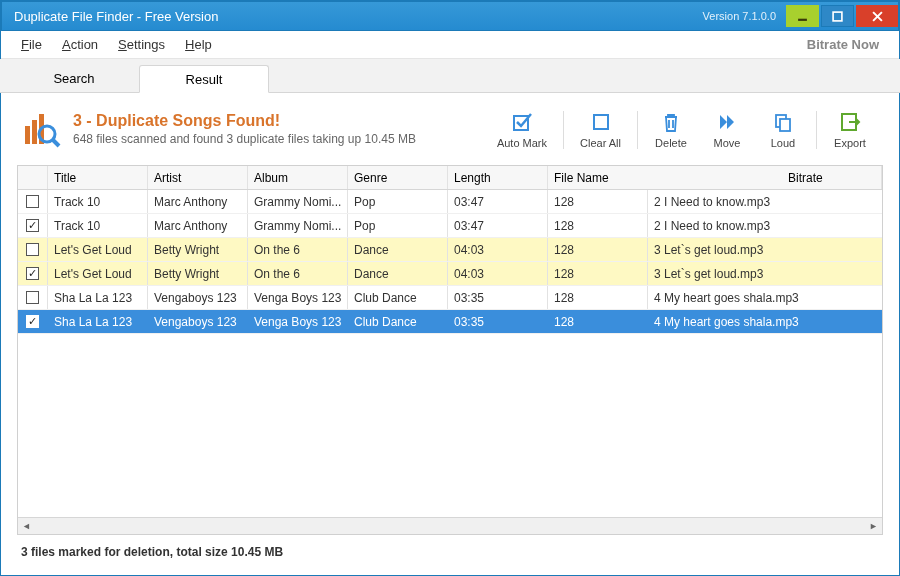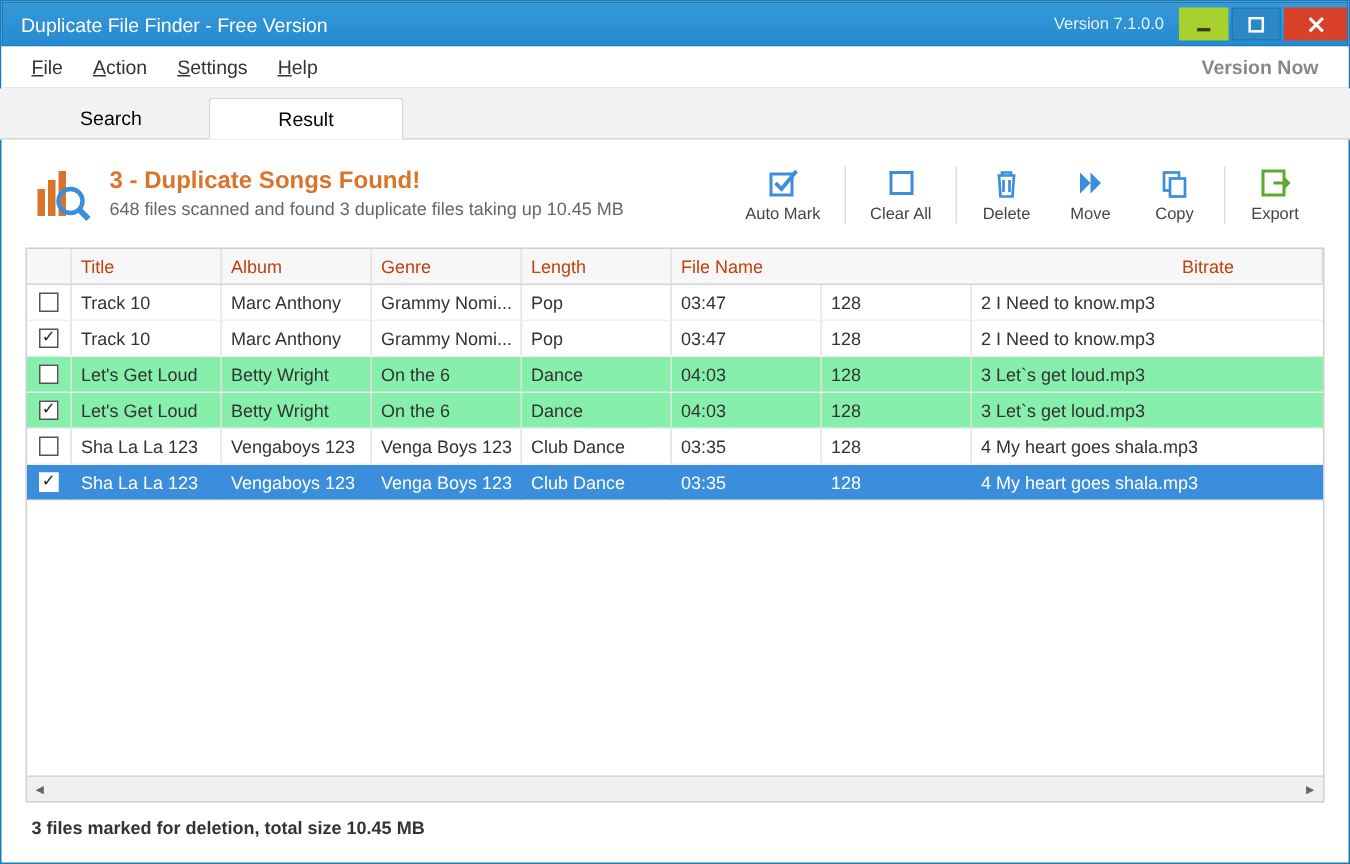--- a/index.html
+++ b/index.html
@@ -24,34 +24,34 @@
 .header-row { display: flex; align-items: center; padding: 14px 6px 12px 6px; }
 .found-block { display: flex; align-items: flex-start; gap: 10px; }
 .logo-icon { width: 40px; height: 36px; }
 .found-title { color: #d9742b; font-size: 16px; font-weight: 600; }
 .found-sub { color: #666; font-size: 12px; margin-top: 2px; }
 .toolbar { margin-left: auto; display: flex; gap: 2px; }
 .tbtn { display: flex; flex-direction: column; align-items: center; padding: 4px 10px; font-size: 11px; color: #444; cursor: default; min-width: 54px; justify-content: flex-end; }
 .tbtn .ticon { width: 22px; height: 22px; display: flex; align-items: center; justify-content: center; margin-bottom: 4px; }
 .tsep { width: 1px; background: #ddd; margin: 4px 4px; }
 .table-wrap { border: 1px solid #d0d0d0; height: 370px; display: flex; flex-direction: column; }
-.thead { display: flex; background: #f7f7f7; border-bottom: 1px solid #d6d6d6; font-size: 12px; color: #c2410c; height: 24px; align-items: stretch; }
+.thead { display: flex; background: #f7f7f7; border-bottom: 1px solid #d6d6d6; font-size: 12px; color: #000000; height: 24px; align-items: stretch; }
 .th, .td { padding: 0 6px; display: flex; align-items: center; border-right: 1px solid #e2e2e2; overflow: hidden; white-space: nowrap; text-overflow: ellipsis; }
 .th { font-weight: 400; }
 .col-chk { width: 30px; justify-content: center; flex-shrink: 0; }
 .col-title { width: 100px; flex-shrink: 0; }
 .col-artist { width: 100px; flex-shrink: 0; }
 .col-album { width: 100px; flex-shrink: 0; }
 .col-genre { width: 100px; flex-shrink: 0; }
 .col-length { width: 100px; flex-shrink: 0; }
 .col-bitrate { width: 100px; flex-shrink: 0; }
 .col-filename { flex: 1; border-right: none; }
 .tbody { flex: 1; overflow: hidden; }
 .row { display: flex; height: 24px; font-size: 12px; color: #333; border-bottom: 1px solid #f0f0f0; }
-.row.alt { background: #86efac; }
+.row.alt { background: #fef9c3; }
 .row.sel { background: #3a8edc; color: #fff; }
 .row.sel .td { border-right-color: #3a8edc; }
 .chk { width: 13px; height: 13px; border: 1px solid #555; background: #fff; display: flex; align-items: center; justify-content: center; }
 .chk.checked::after { content: "✓"; font-size: 11px; line-height: 1; color: #222; }
 .row.sel .chk { border-color: #fff; }
 .row.sel .chk.checked::after { color: #222; }
 .hscroll { height: 17px; background: #f0f0f0; border-top: 1px solid #d6d6d6; display: flex; align-items: center; }
 .hscroll .arrow { width: 17px; height: 17px; display: flex; align-items: center; justify-content: center; color: #666; font-size: 9px; }
 .hscroll .track { flex: 1; }
 .status { padding: 10px 4px; font-size: 12px; font-weight: bold; color: #333; }
@@ -81,21 +81,21 @@
         </svg>
       </div>
 </div>
 
 <div class="menubar">
   <span><u>F</u>ile</span>
   <span><u>A</u>ction</span>
   <span><u>S</u>ettings</span>
   <span><u>H</u>elp</span>
   <div class="spacer"></div>
-  <span class="register">Version Now</span>
+  <span class="register">Bitrate Now</span>
 </div>
 
 <div class="tabs">
   <div class="tab">Search</div>
   <div class="tab active">Result</div>
 </div>
 
 <div class="content">
   <div class="header-row">
     <div class="found-block">
@@ -149,39 +149,40 @@
             </div>
             <span>Move</span>
           </div>
       <div class="tbtn">
             <div class="ticon">
               <svg width="22" height="22" viewBox="0 0 22 22">
                 <rect x="4" y="4" width="10" height="12" fill="none" stroke="#3a8edc" stroke-width="1.8"></rect>
                 <rect x="8" y="8" width="10" height="12" fill="#fff" stroke="#3a8edc" stroke-width="1.8"></rect>
               </svg>
             </div>
-            <span>Copy</span>
+            <span>Loud</span>
           </div>
       <div class="tsep"></div>
       <div class="tbtn">
             <div class="ticon">
               <svg width="22" height="22" viewBox="0 0 22 22">
                 <rect x="3" y="3" width="14" height="16" fill="none" stroke="#5fa82e" stroke-width="2"></rect>
                 <path d="M10 11 H20 M17 8 L20 11 L17 14" fill="none" stroke="#5fa82e" stroke-width="2"></path>
               </svg>
             </div>
             <span>Export</span>
           </div>
     </div>
   </div>
 
   <div class="table-wrap">
     <div class="thead">
       <div class="th col-chk"></div>
       <div class="th col-title">Title</div>
+      <div class="th col-artist">Artist</div>
       <div class="th col-album">Album</div>
       <div class="th col-genre">Genre</div>
       <div class="th col-length">Length</div>
       <div class="th col-filename">File Name</div>
       <div class="th col-bitrate">Bitrate</div>
     </div>
     <div class="tbody" id="tbody">
           <div class="row">
             <div class="td col-chk">
               <div class="chk"></div>

